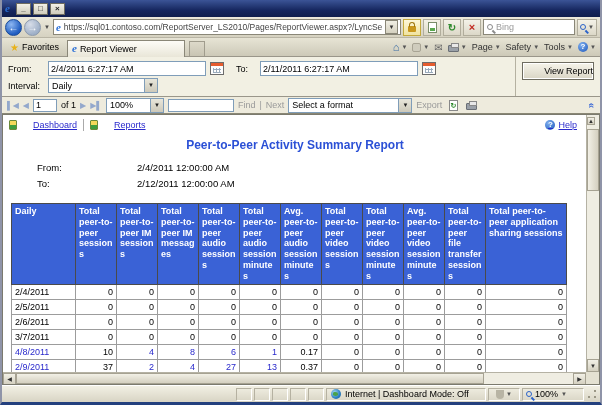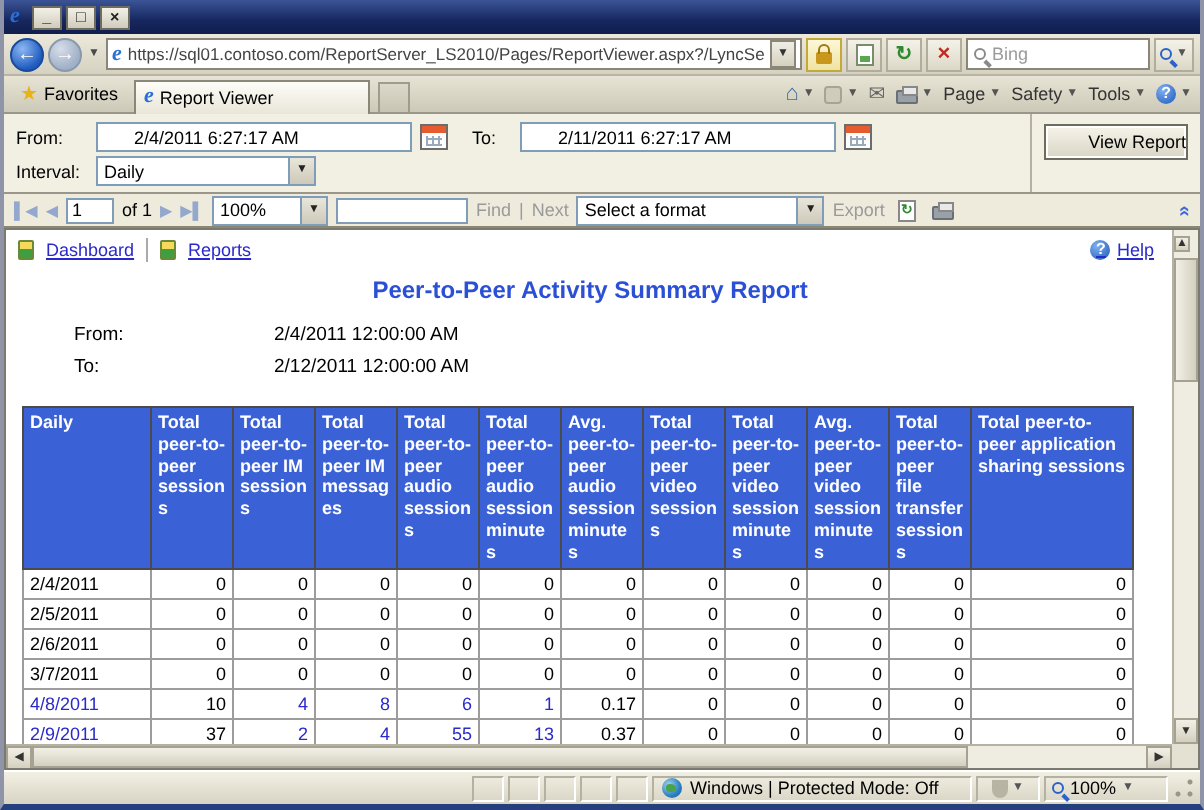--- a/index.html
+++ b/index.html
@@ -59,21 +59,21 @@
   .mail-glyph{font-size:10px;color:#666;line-height:9px;}
   .printer{width:11px;height:7px;background:#9aa0a8;border:1px solid #6a6f76;border-radius:1px;position:relative;margin-top:3px;}
   .printer:before{content:"";position:absolute;top:-3px;left:2px;width:6px;height:3px;background:#e8e8e8;border:1px solid #888;}
   .help-circle{width:10px;height:10px;border-radius:50%;background:radial-gradient(circle at 35% 30%,#7fb0ef,#1d57bb);
     color:#fff;font-size:8px;font-weight:bold;text-align:center;line-height:10px;}
   
   .params{height:40px; flex:0 0 40px; background:#f2f0e3; border-bottom:1px solid #9a968a; display:flex; position:relative; padding:3px 6px;}
   .param-grid{flex:1;}
   .param-line{display:flex;align-items:center;height:17px;gap:4px;}
   .param-label{width:36px;}
-  .txt-input{height:15px;border:1px solid #7f9db9;background:#fff;font-size:9px;padding:0 18px;font-family:"Liberation Sans",sans-serif;}
+  .txt-input{height:15px;border:1px solid #7f9db9;background:#fff;font-size:9px;padding:0 2px;font-family:"Liberation Sans",sans-serif;}
   .w-date{width:158px;}
   .cal-icon{width:14px;height:13px;border:1px solid #6c6c6c;background:linear-gradient(180deg,#e65c2e 0%,#e65c2e 30%,#fdfdfd 30%),#fff;position:relative;}
   .cal-icon:after{content:"";position:absolute;left:2px;top:5px;width:8px;height:5px;
     background:repeating-linear-gradient(90deg,#9ab 0 1px,transparent 1px 3px),repeating-linear-gradient(0deg,#9ab 0 1px,transparent 1px 3px);}
   .selectbox{height:15px;border:1px solid #7f9db9;background:#fff;display:flex;align-items:center;}
   .selectbox .sel-text{flex:1;padding:0 3px;white-space:nowrap;overflow:hidden;}
   .sel-arrow{width:13px;height:13px;background:linear-gradient(180deg,#e8e6da,#cdc9ba);border-left:1px solid #7f9db9;
     font-size:6px;text-align:center;line-height:12px;color:#222; flex:0 0 13px;}
   .w-interval{width:110px;}
   .param-sep{position:absolute;right:84px;top:0;bottom:0;width:1px;background:#b5b1a1;}
@@ -88,21 +88,21 @@
   .w-zoomsel{width:58px;}
   .find-input{width:66px;height:13px;border:1px solid #7f9db9;background:#fff;}
   .gray-label{color:#9a9a9a;}
   .w-format{width:124px;}
   .tool-icon{width:14px;height:13px;display:flex;align-items:center;justify-content:center;}
   .refresh-page{width:9px;height:11px;background:#fff;border:1px solid #888;position:relative;font-size:7px;color:#2f8a2f;text-align:center;line-height:10px;font-weight:bold;}
   .collapse-chevron{margin-left:auto;color:#3e6bd6;font-size:10px;font-weight:bold;transform:rotate(90deg);}
   
   .content{flex:1; margin:0; background:#fff; border:1px solid #7b7a6e; position:relative; overflow:hidden;}
   .linksbar{height:17px;display:flex;align-items:center;padding:2px 6px 0 6px;gap:6px;}
-  .doclink{color:#2929cc;text-decoration:underline;display:flex;align-items:center;gap:6px;}
+  .doclink{color:#2929cc;text-decoration:underline;display:flex;align-items:center;gap:16px;}
   .notebook{width:8px;height:10px;background:linear-gradient(180deg,#f5d95a 0%,#f5d95a 45%,#3f9e3f 45%);border:1px solid #6a8a3a;border-radius:1px;}
   .vdiv{width:1px;height:12px;background:#aaa;}
   .help-right{margin-left:auto;display:flex;align-items:center;gap:3px;padding-right:16px;}
   .report-body{padding:2px 20px 14px 8px;}
   .report-title{color:#2b50d6;font-weight:bold;font-size:12px;text-align:center;margin:4px 0 10px 0;}
   .fromto{display:grid;grid-template-columns:100px auto;row-gap:5px;margin:0 0 14px 26px;font-size:9.5px;}
   
   table.report{border-collapse:collapse;table-layout:fixed;width:556px;font-size:9px;border:1px solid #5b5b5b;}
   table.report th{background:#3a62d6;color:#fff;font-weight:bold;text-align:left;vertical-align:top;
     padding:2px 3px;border:1px solid #4a4a4a;line-height:1.2;word-wrap:break-word;}
@@ -389,21 +389,21 @@
               <td class="num">0</td>
               <td class="num">0</td>
               <td class="num">0</td>
               <td class="num">0</td>
             </tr>
             <tr>
               <td class="link">2/9/2011</td>
               <td class="num">37</td>
               <td class="num link">2</td>
               <td class="num link">4</td>
-              <td class="num link">55</td>
+              <td class="num link">27</td>
               <td class="num link">13</td>
               <td class="num">0.37</td>
               <td class="num">0</td>
               <td class="num">0</td>
               <td class="num">0</td>
               <td class="num">0</td>
               <td class="num">0</td>
             </tr>
             <tr>
               <td class="link">2/10/2011</td>
@@ -454,21 +454,21 @@
 
   <div class="statusbar">
     <span class="status-spacer"></span>
     <span class="seg small"></span>
     <span class="seg small"></span>
     <span class="seg small"></span>
     <span class="seg small"></span>
     <span class="seg small"></span>
     <span class="seg zone">
       <span class="globe"></span>
-      <span>Windows | Protected Mode: Off</span>
+      <span>Internet | Dashboard Mode: Off</span>
     </span>
     <span class="seg prog">
       <span class="shield"></span>
       <span class="cmd-drop">▼</span>
     </span>
     <span class="seg zoomseg">
       <span class="magnifier blue"></span>
       <span>100%</span>
       <span class="cmd-drop">▼</span>
     </span>

